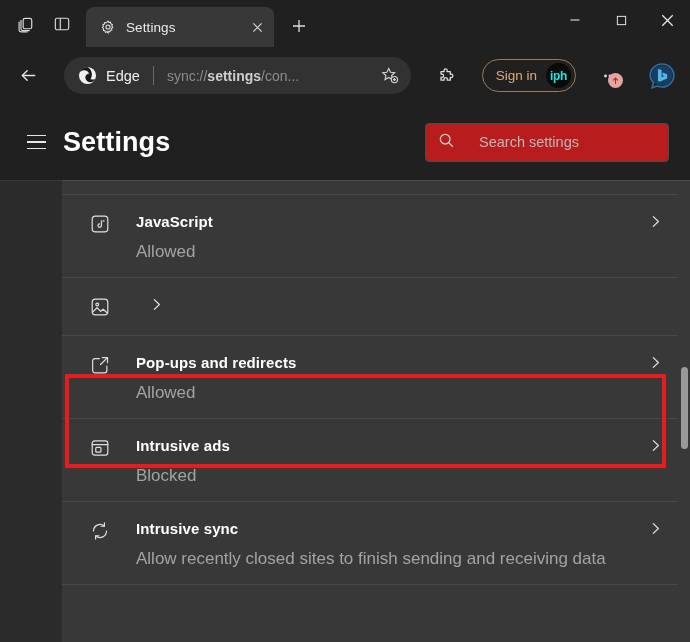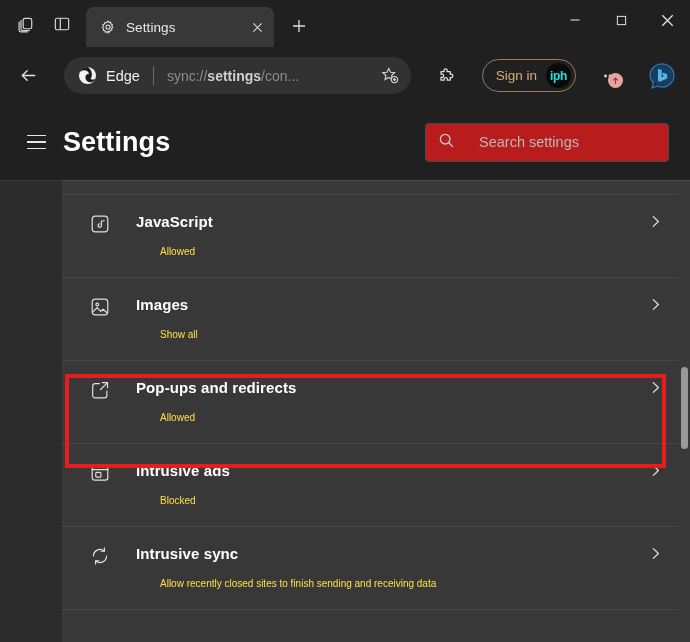--- a/index.html
+++ b/index.html
@@ -266,25 +266,24 @@
   }
   .row-main { flex: 1; min-width: 0; }
   .row-title {
     font-size: 15px;
     font-weight: 700;
     color: #ffffff;
     line-height: 20px;
     letter-spacing: .1px;
   }
   .row-sub {
-    font-size: 10px;
-    color: #fde047;
+    font-size: 17px;
+    color: #a3a3a3;
     margin-top: 11px;
     line-height: 17px;
-    margin-left: 24px;
   }
   .row-chevron {
     flex: none;
     padding-top: 1px;
     margin-left: 12px;
     display: flex;
     align-items: flex-start;
   }
 
   
@@ -484,24 +483,20 @@
             </div>
           </div>
           <div class="setting-row">
             <div class="row-icon">
               <svg width="22" height="22" viewBox="0 0 24 24" fill="none" stroke="#e0e0e0" stroke-width="1.3" stroke-linecap="round" stroke-linejoin="round">
          <rect x="3.5" y="3.5" width="17" height="17" rx="3.4"></rect>
          <circle cx="9" cy="9.2" r="1.5"></circle>
          <path d="M4.2 17.4l4.6-4.6 4 4 2.6-2.4 4.3 3.9"></path>
        </svg>
             </div>
-     <div class="row-main">
-       <div class="row-title">Images</div>
-       <div class="row-sub">Show all</div>
-     </div>
      <div class="row-chevron">
               <svg width="17" height="17" viewBox="0 0 20 20" fill="none" stroke="#e2e2e2" stroke-width="1.45" stroke-linecap="round" stroke-linejoin="round">
                 <path d="M7.4 4.2l6 5.8-6 5.8"></path>
               </svg>
             </div>
           </div>
           <div class="setting-row">
             <div class="row-icon">
               <svg width="22" height="22" viewBox="0 0 24 24" fill="none" stroke="#e0e0e0" stroke-width="1.3" stroke-linecap="round" stroke-linejoin="round">
          <path d="M19.5 13.3v4.6a2.6 2.6 0 01-2.6 2.6H6.6A2.6 2.6 0 014 17.9V7.6A2.6 2.6 0 016.6 5h4.7"></path>

